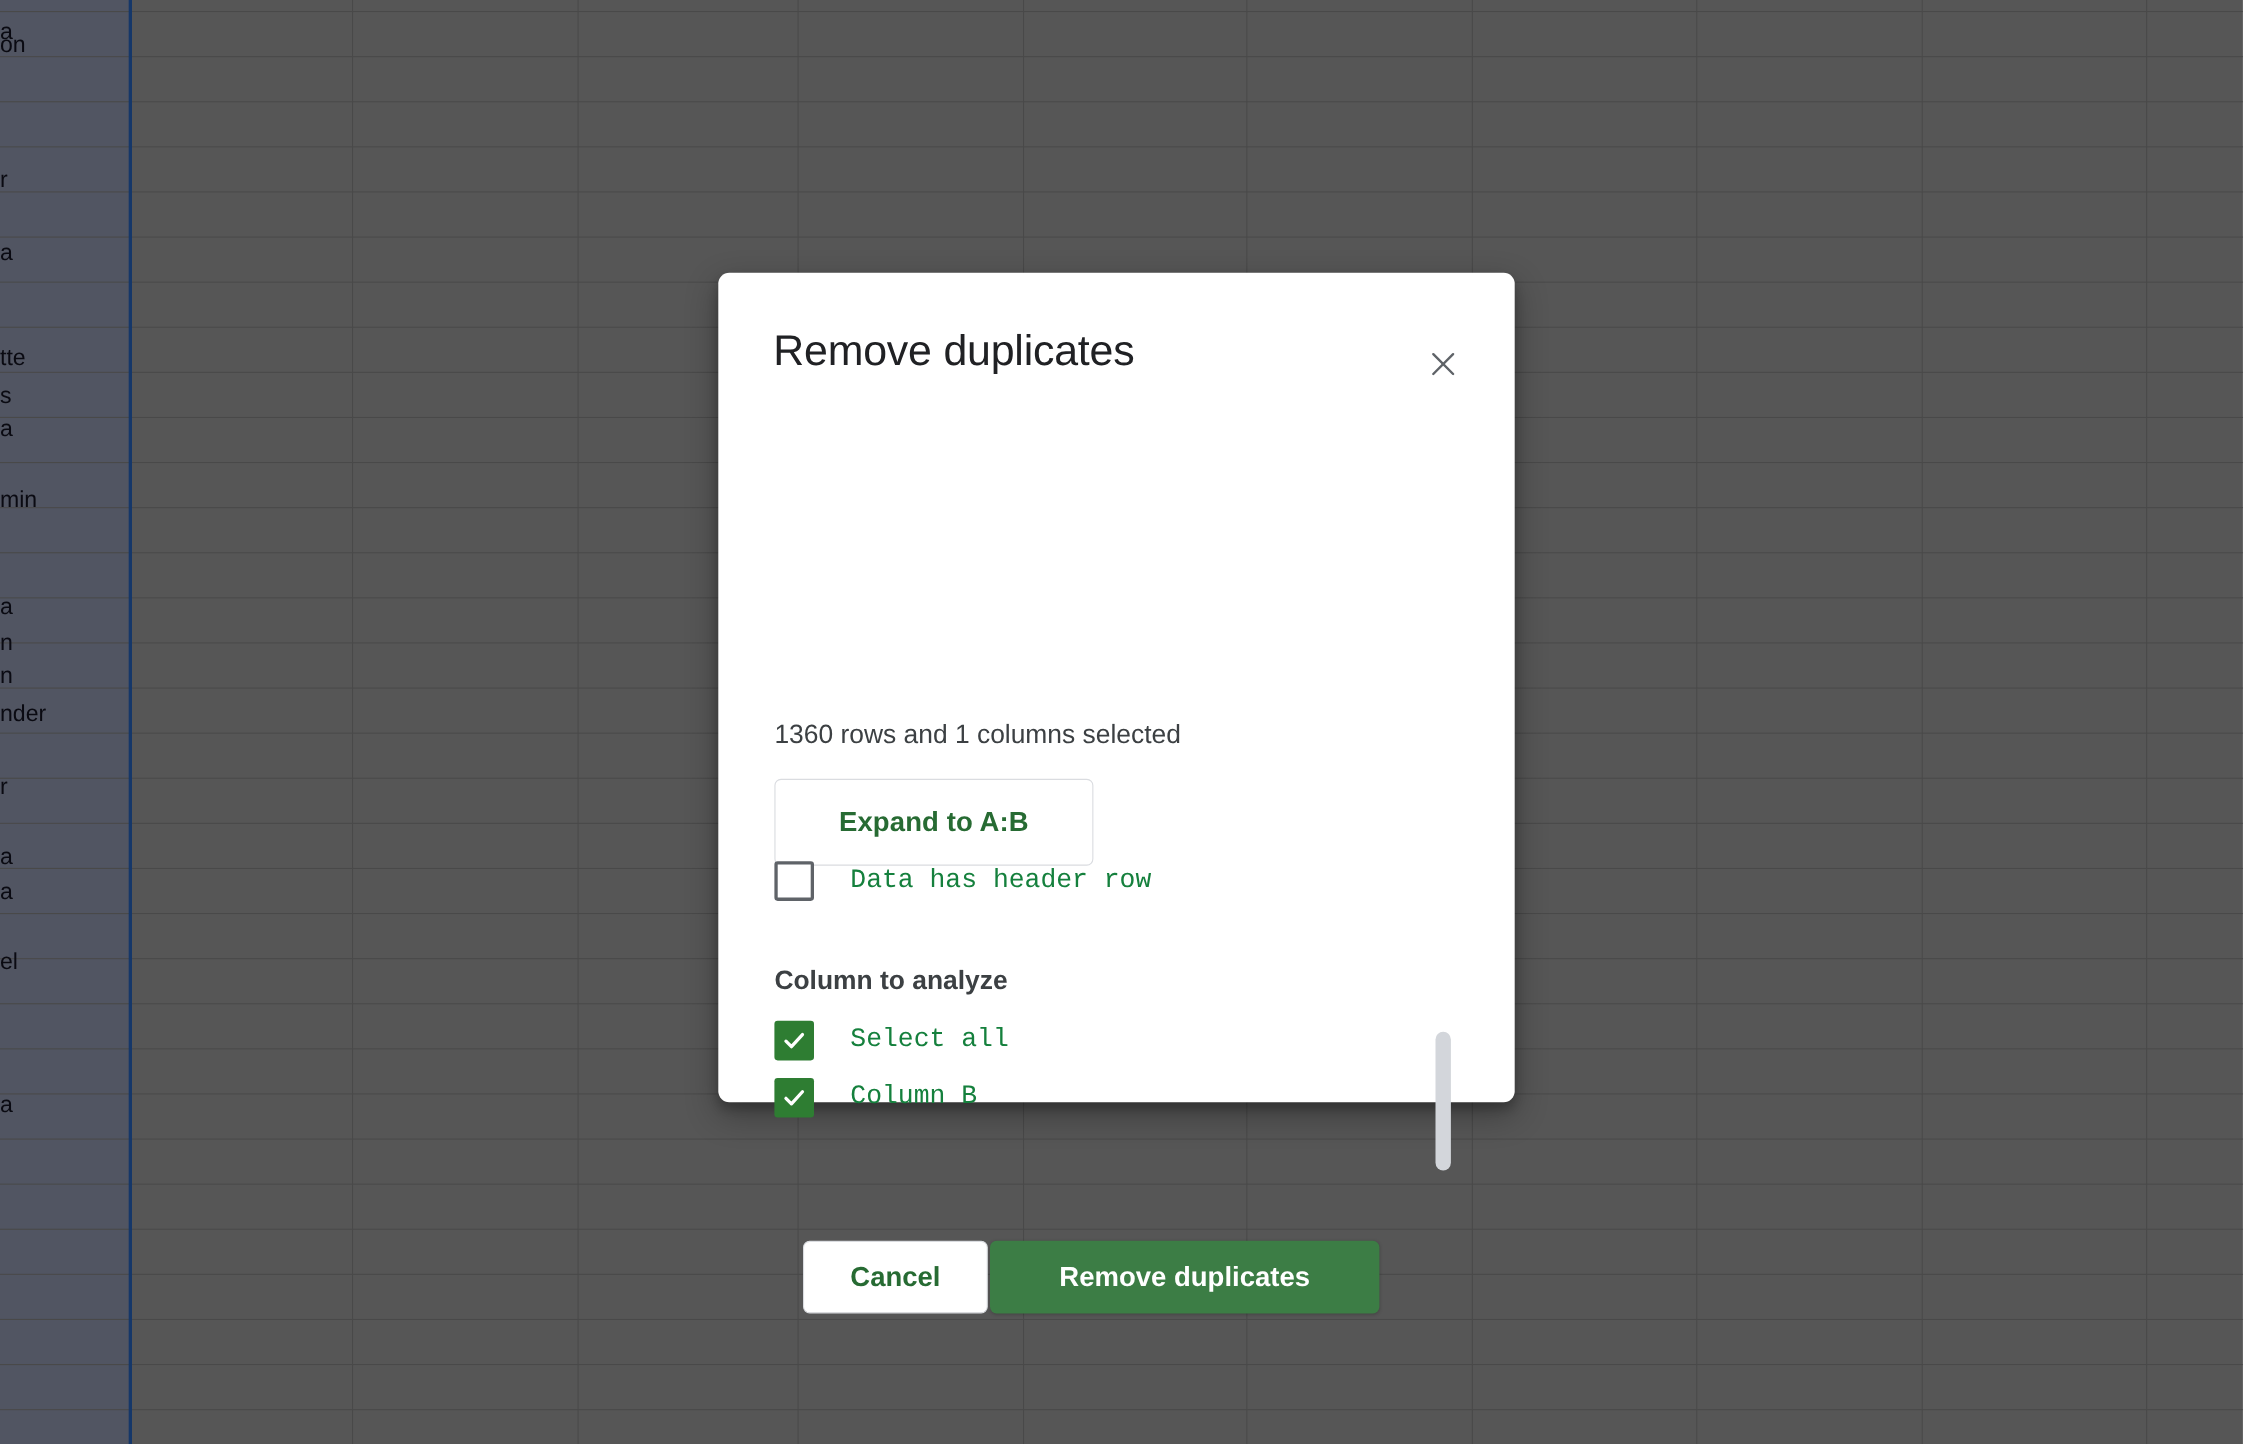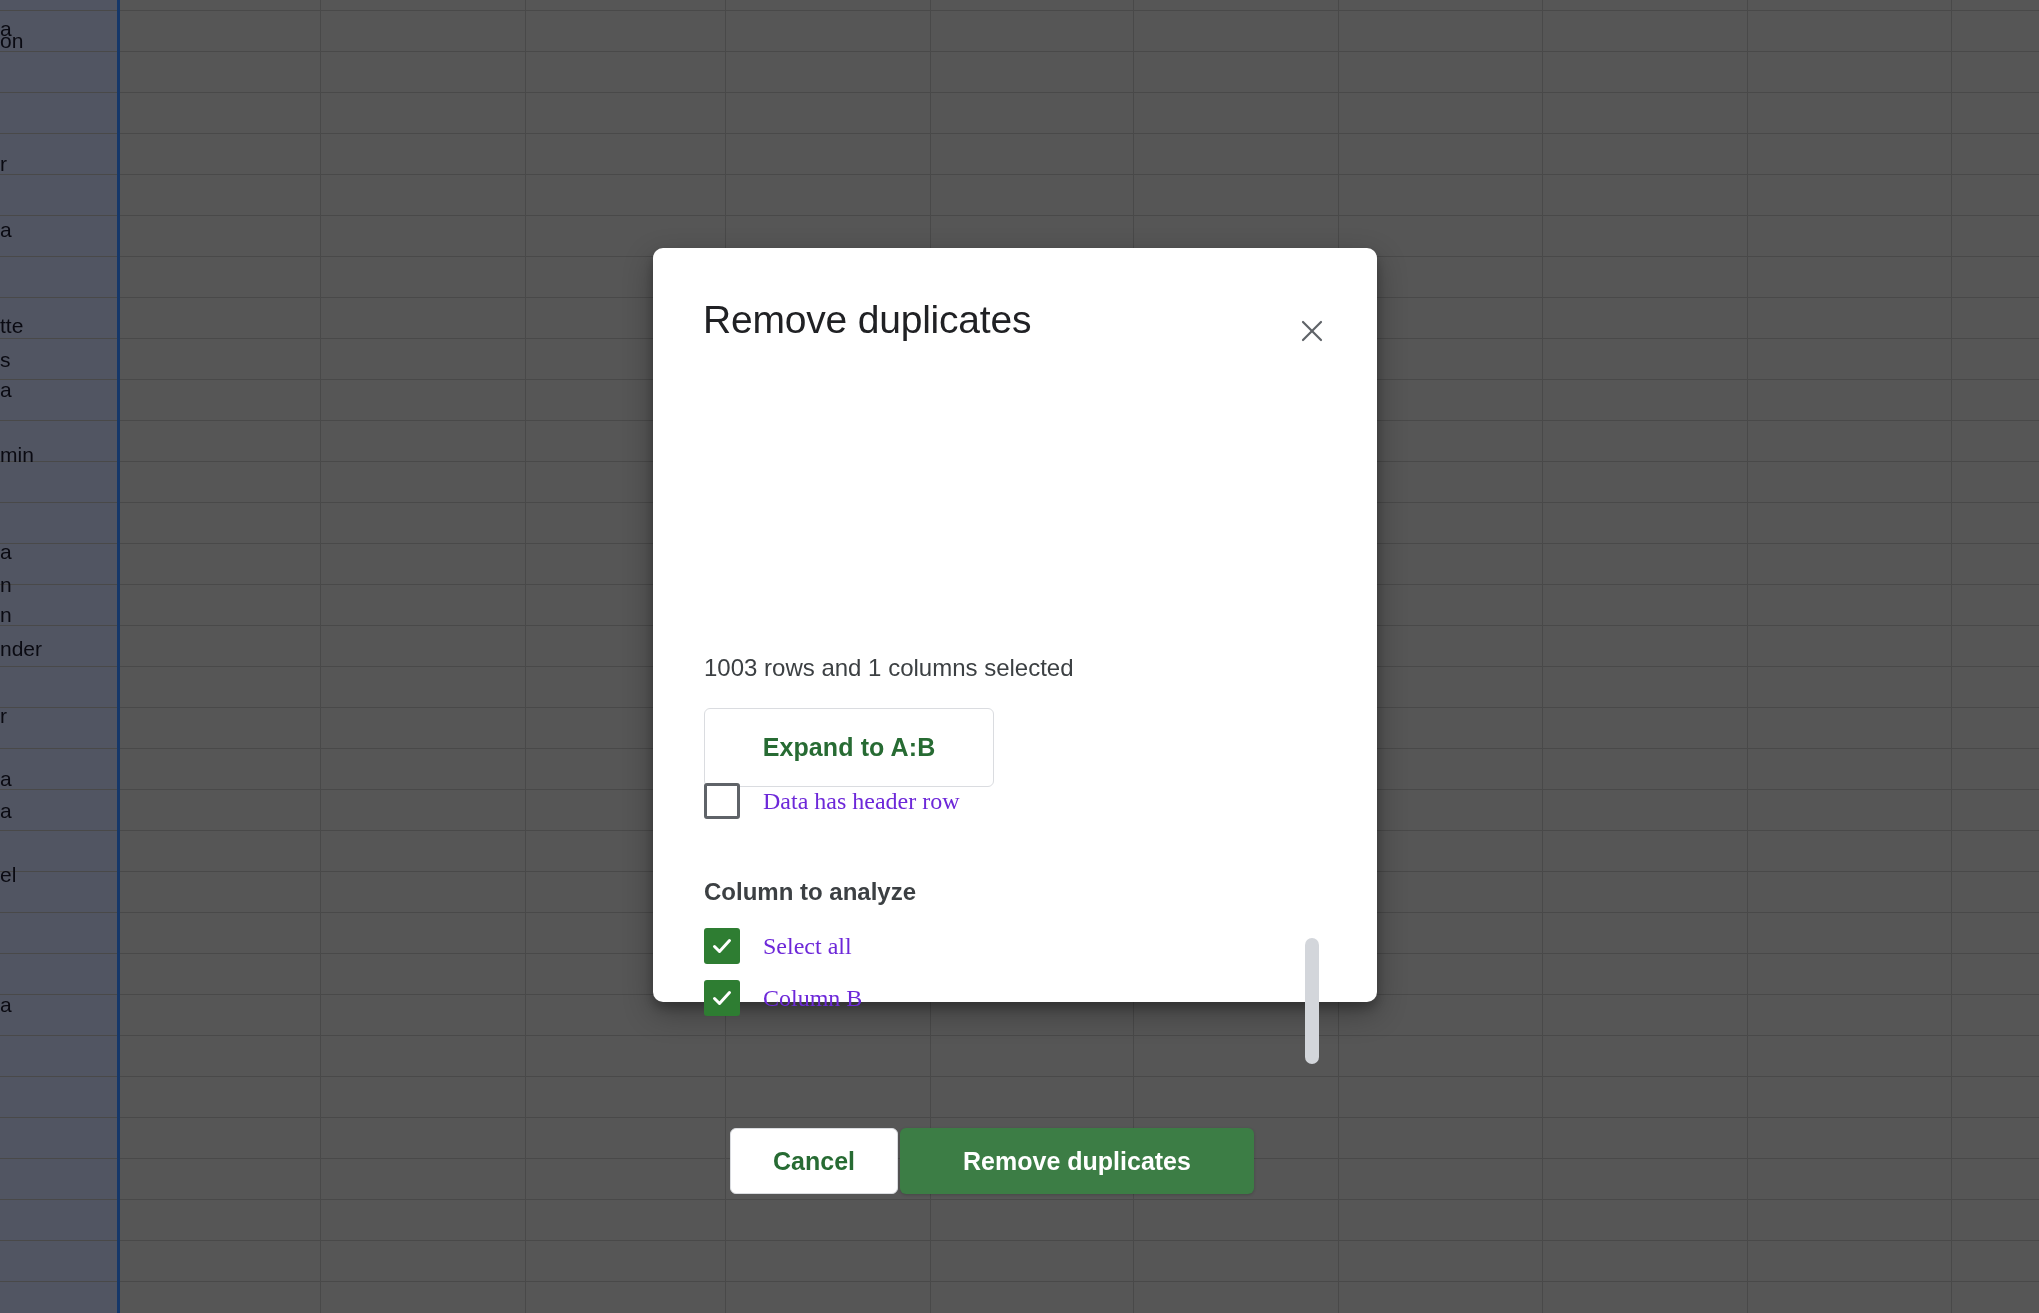--- a/index.html
+++ b/index.html
@@ -142,23 +142,23 @@
 
   .checkbox-row {
     position: absolute;
     display: flex;
     align-items: center;
     cursor: pointer;
   }
   .checkbox-row .cb-label {
     font-size: 24px;
     line-height: 28px;
-    color: #6d28d9;
-    margin-left: 23px;
-    font-family: Liberation Serif, serif;
+    color: #15803d;
+    margin-left: 33px;
+    font-family: Liberation Mono, monospace;
   }
 
   .cb-box {
     width: 36px;
     height: 36px;
     box-sizing: border-box;
     border-radius: 3px;
     flex: 0 0 auto;
     position: relative;
   }
@@ -341,21 +341,21 @@
 
   <div id="dialog-title">Remove duplicates</div>
 
   <div id="close-button">
     <svg width="26" height="26" viewBox="0 0 26 26" aria-hidden="true">
       <line x1="4" y1="4" x2="22" y2="22" stroke="#5f6368" stroke-width="2.2" stroke-linecap="round"></line>
       <line x1="22" y1="4" x2="4" y2="22" stroke="#5f6368" stroke-width="2.2" stroke-linecap="round"></line>
     </svg>
   </div>
 
-  <div id="selection-summary">1003 rows and 1 columns selected</div>
+  <div id="selection-summary">1360 rows and 1 columns selected</div>
 
   <div id="expand-range-button">Expand to A:B</div>
 
   <div class="checkbox-row" style="left:51px; top:535px;">
     <span class="cb-box unchecked"></span>
     <span class="cb-label">Data has header row</span>
   </div>
 
   <div id="columns-section-label">Column to analyze</div>
 

